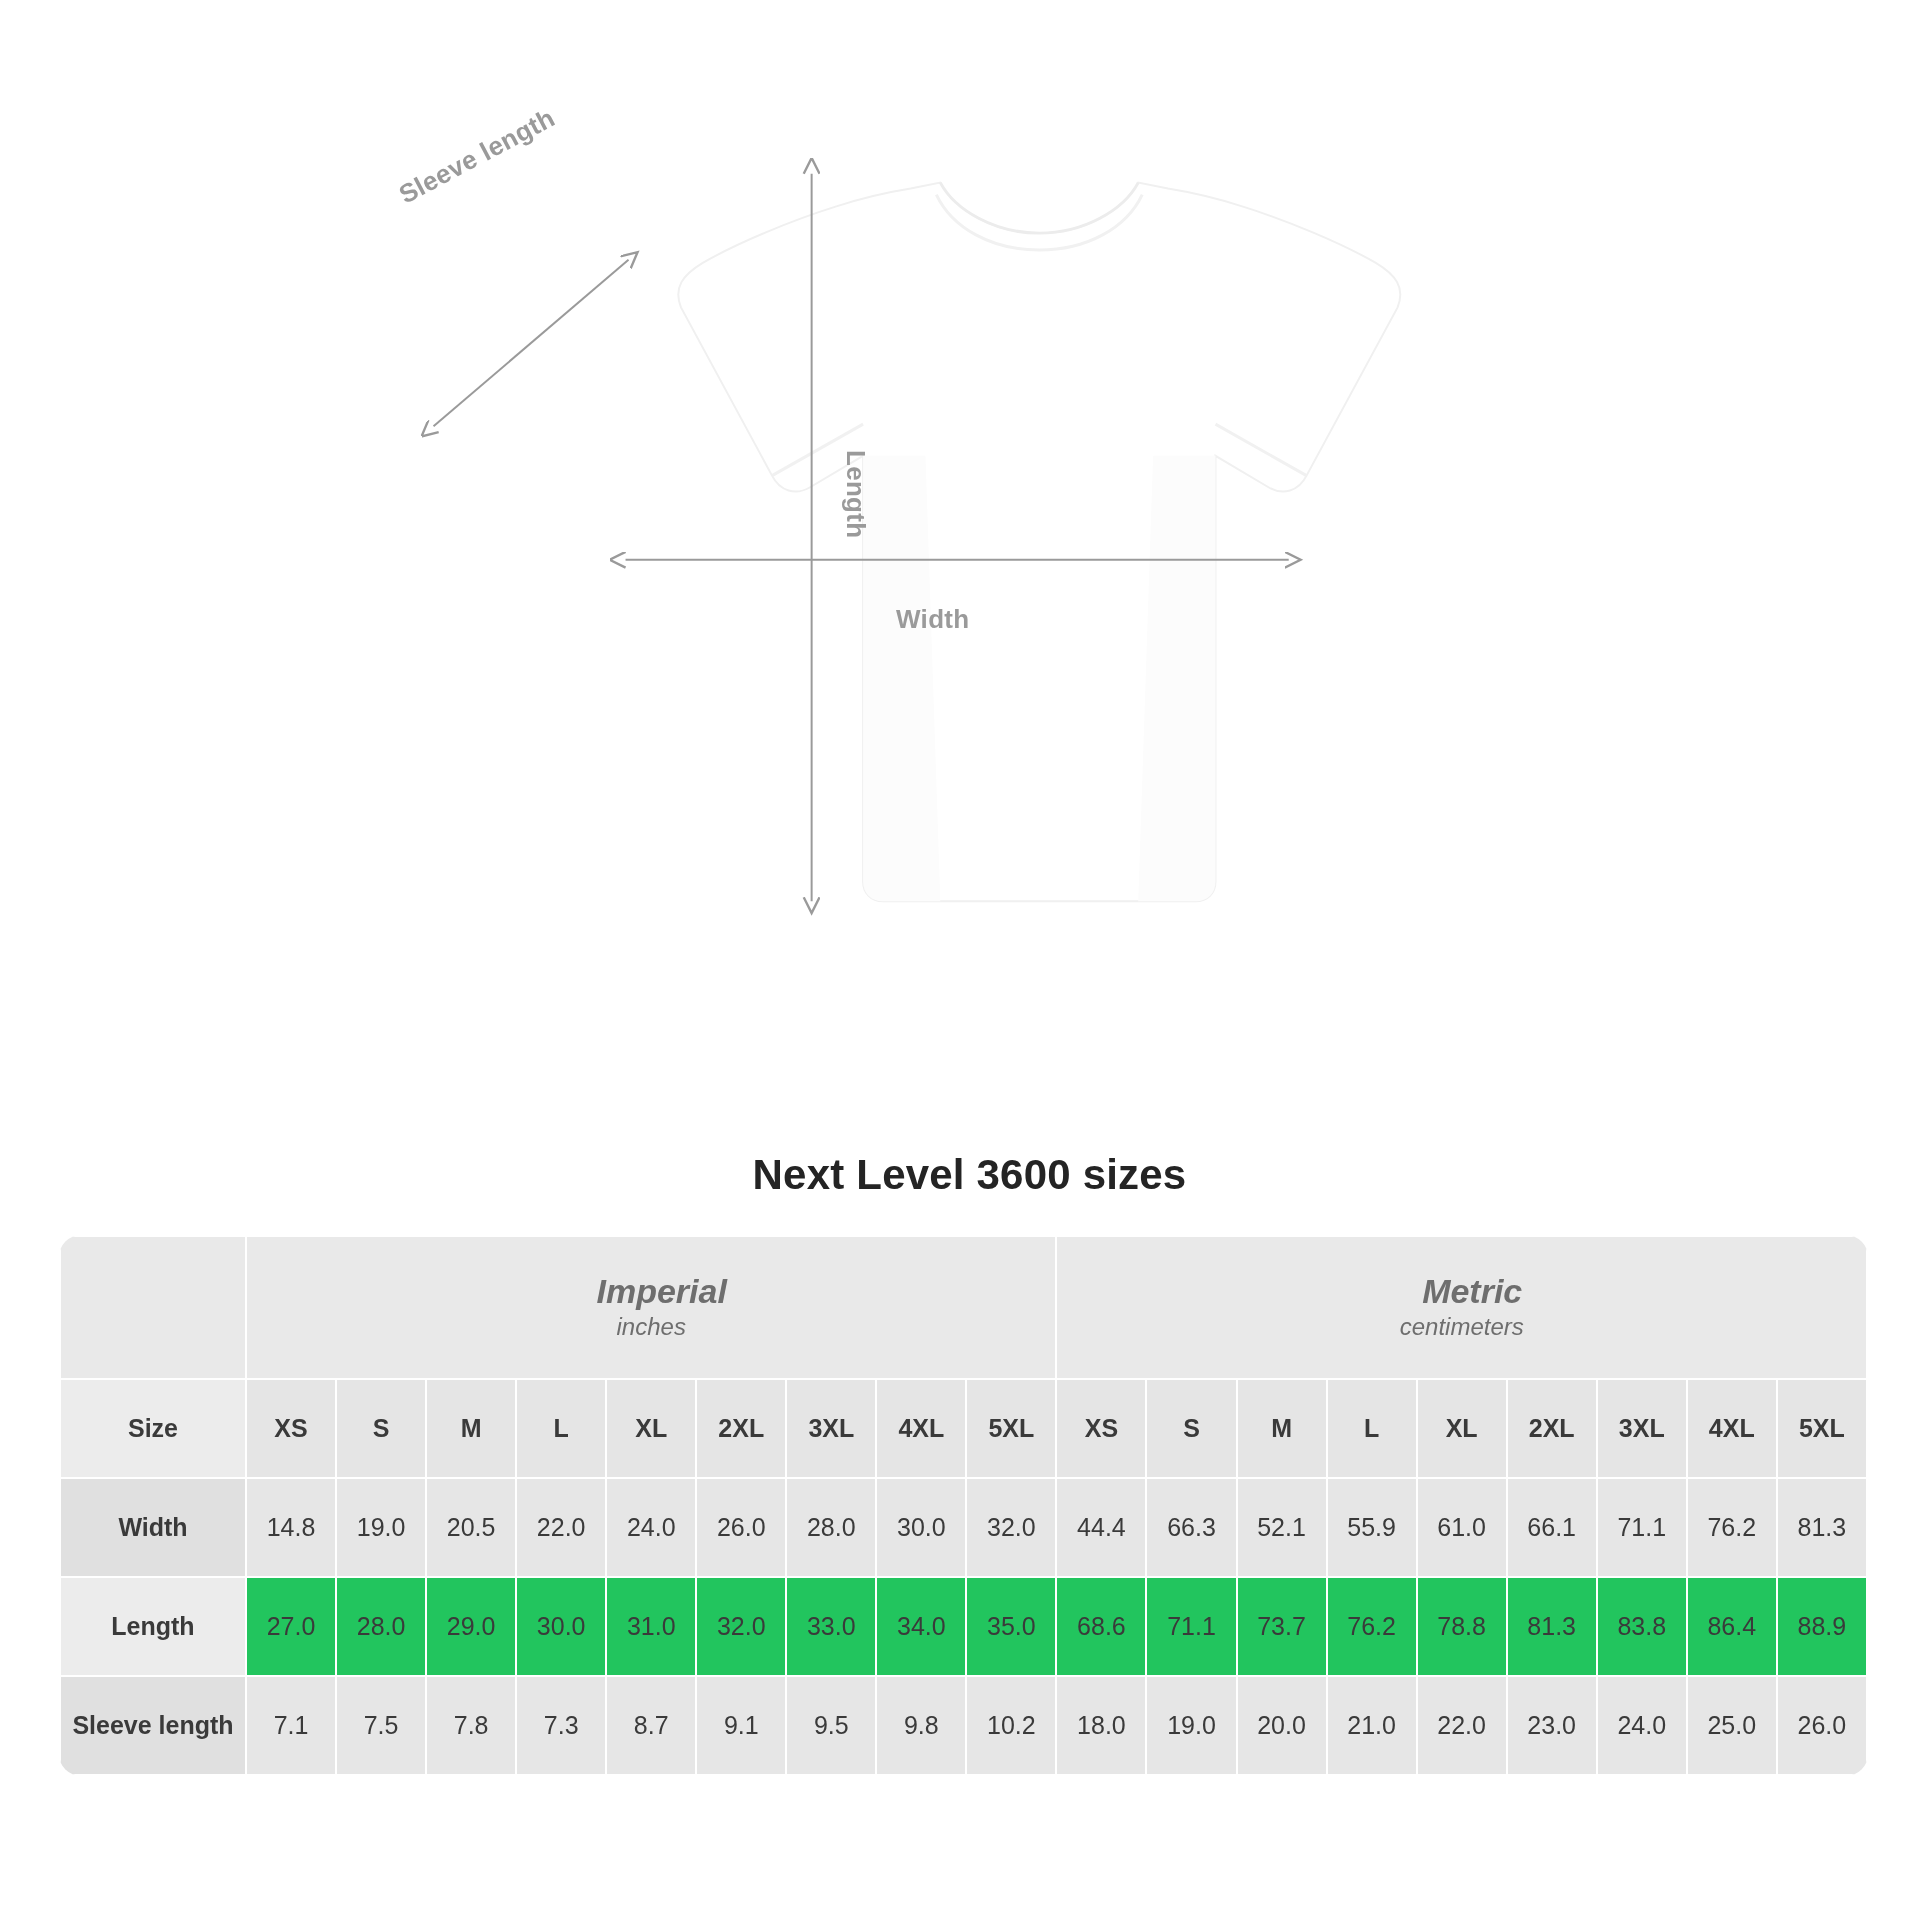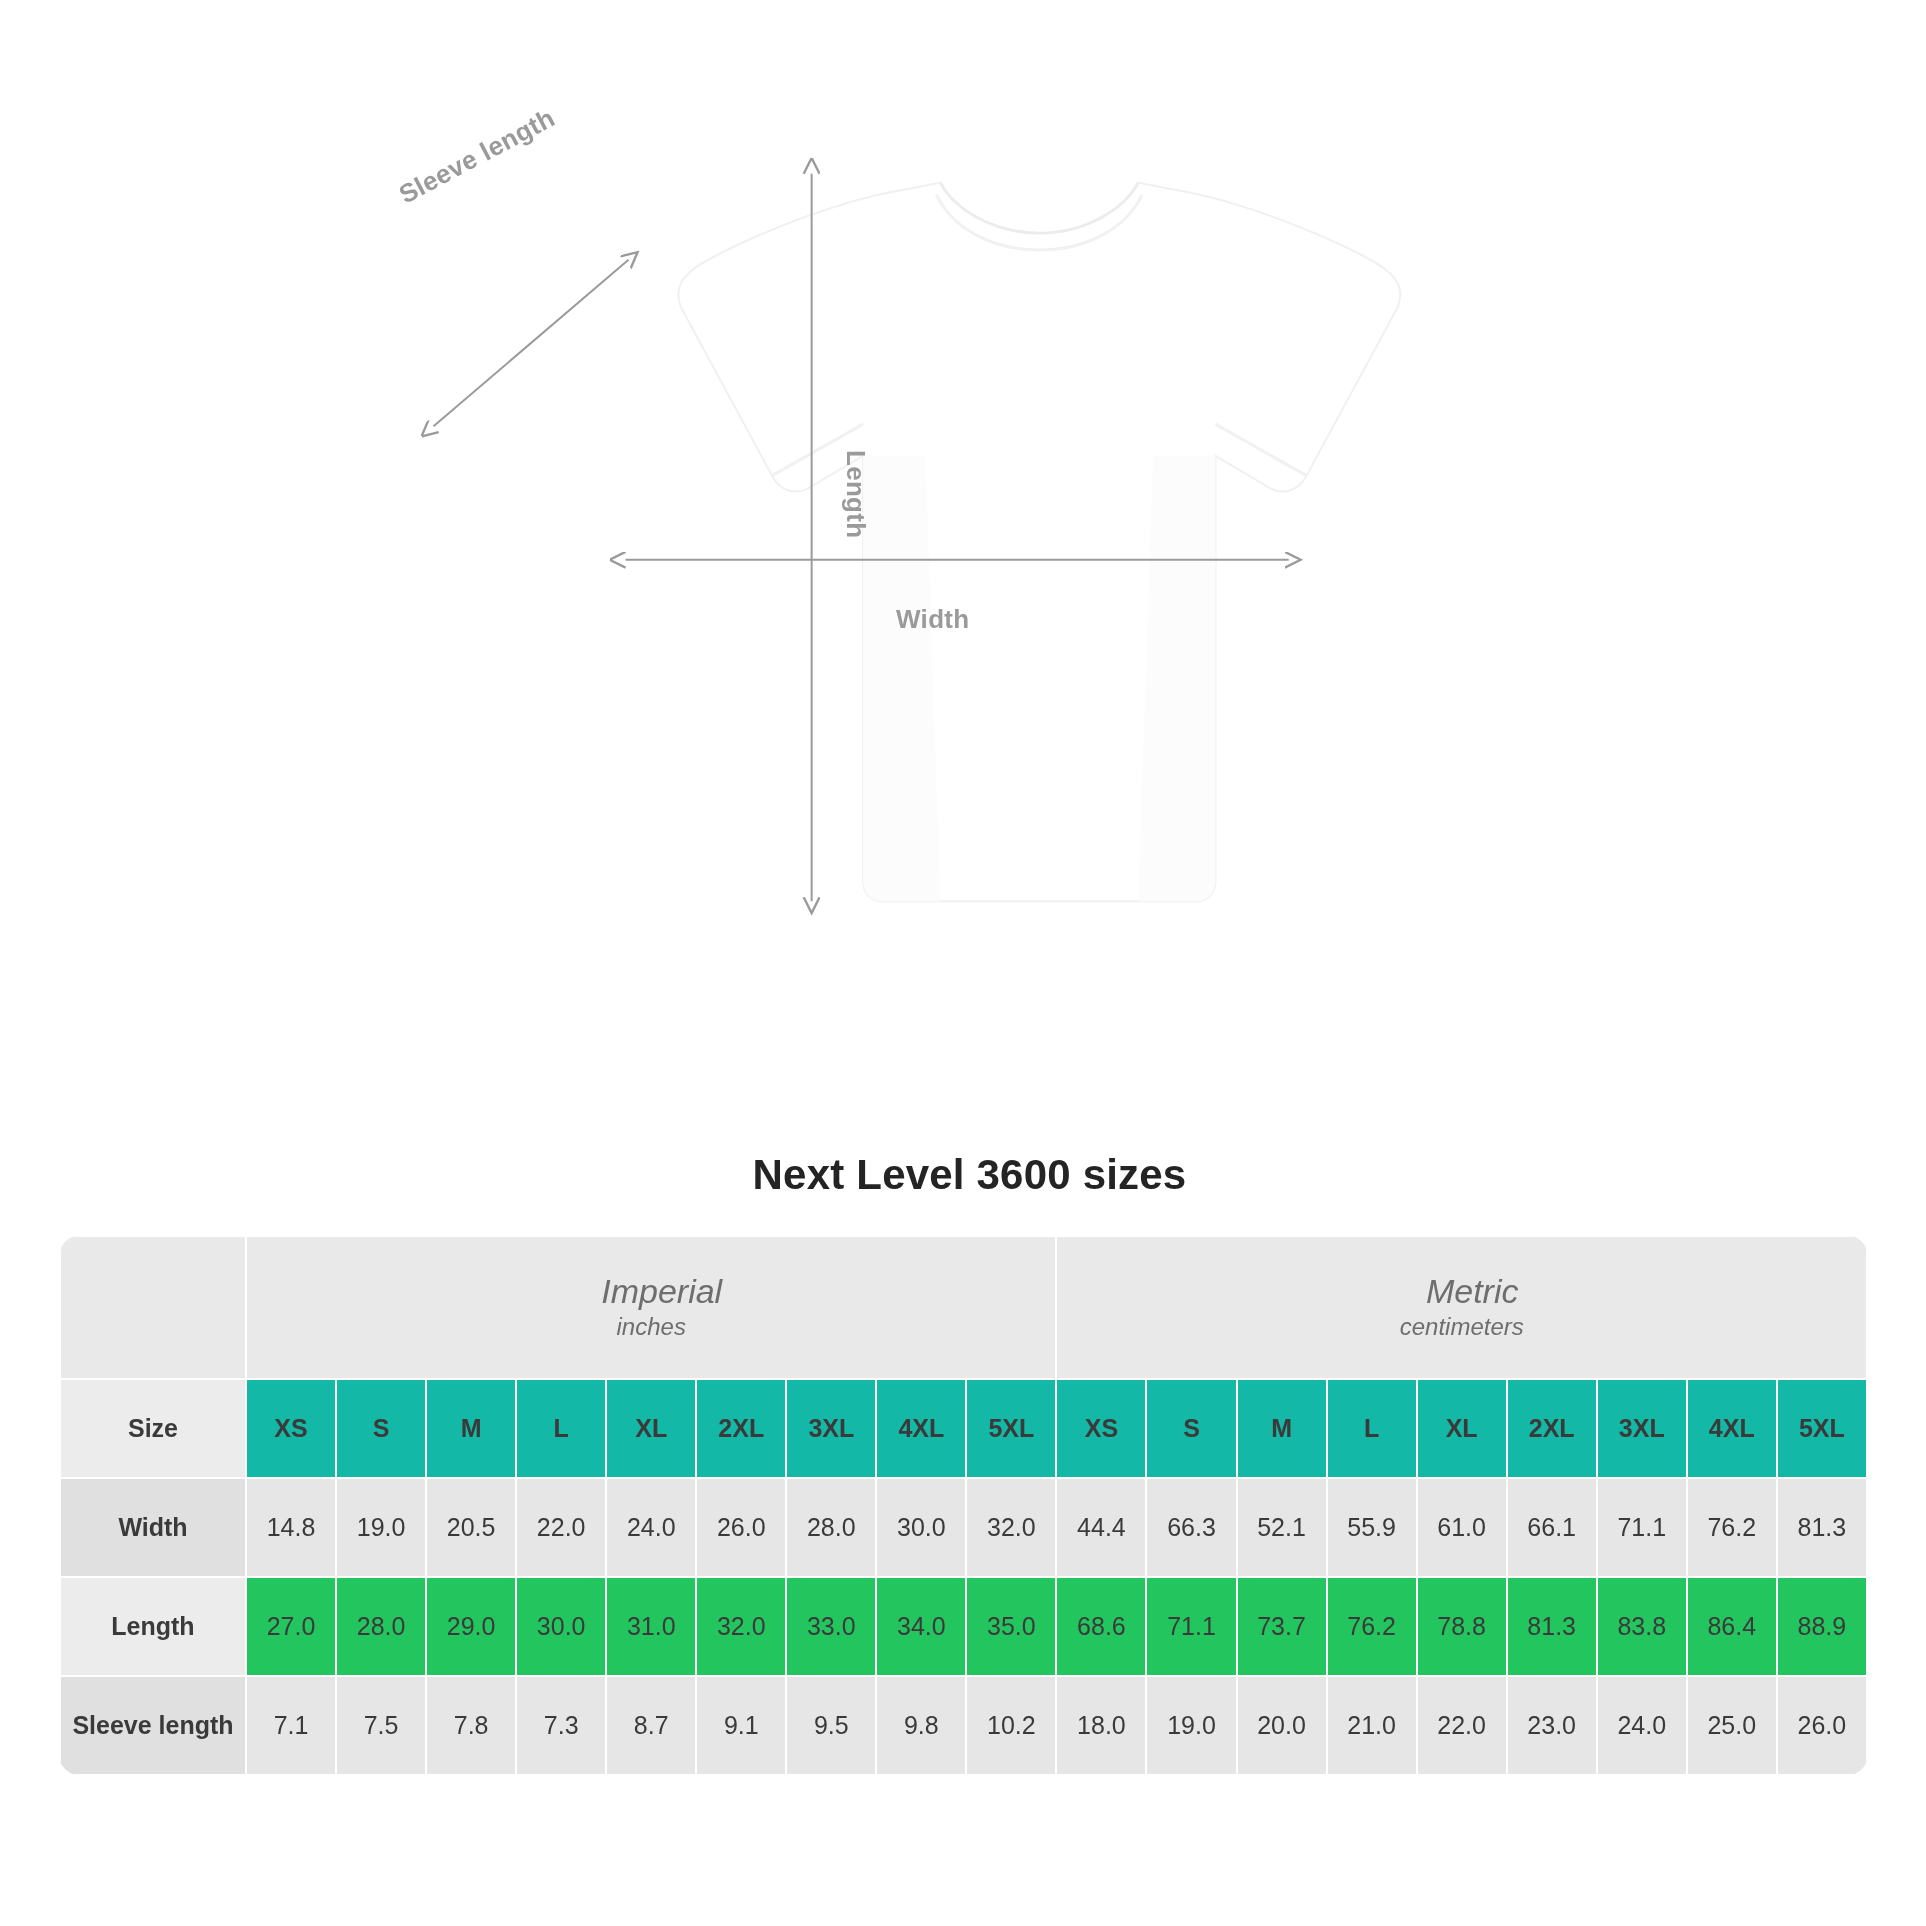--- a/index.html
+++ b/index.html
@@ -96,40 +96,40 @@
     border: 2px solid #ffffff;
   }
   .unit-head {
     background: #e9e9e9;
     height: 141px !important;
     color: #6e6e6e;
   }
   .unit-head .unit-name {
     font-size: 34px;
     font-style: italic;
-    font-weight: normal;
+    font-weight: bold;
     color: #6e6e6e;
     line-height: 1.15;
     padding-left: 21px;
   }
   .unit-head .unit-sub {
     font-size: 24px;
     font-style: italic;
     color: #6e6e6e;
     line-height: 1.3;
   }
   .corner-cell { background: #e9e9e9; }
 
   .row-head {
     background: #ececec;
     font-weight: bold;
     font-size: 27px;
     color: #3a3a3a;
   }
-  .hdr-row td { background: #14b8a6; font-weight: bold; font-size: 26px; color: #3f3f3f; }
+  .hdr-row td { background: #e5e5e5; font-weight: bold; font-size: 26px; color: #3f3f3f; }
   .hdr-row td.row-head { background: #ececec; }
 
   .row-a td { background: #e6e6e6; }
   .row-b td { background: #22c55e; }
   .row-a td.row-head { background: #e0e0e0; }
   .row-b td.row-head { background: #ececec; }
 
   .col-size { width: 184px; }
 </style>
 </head>

